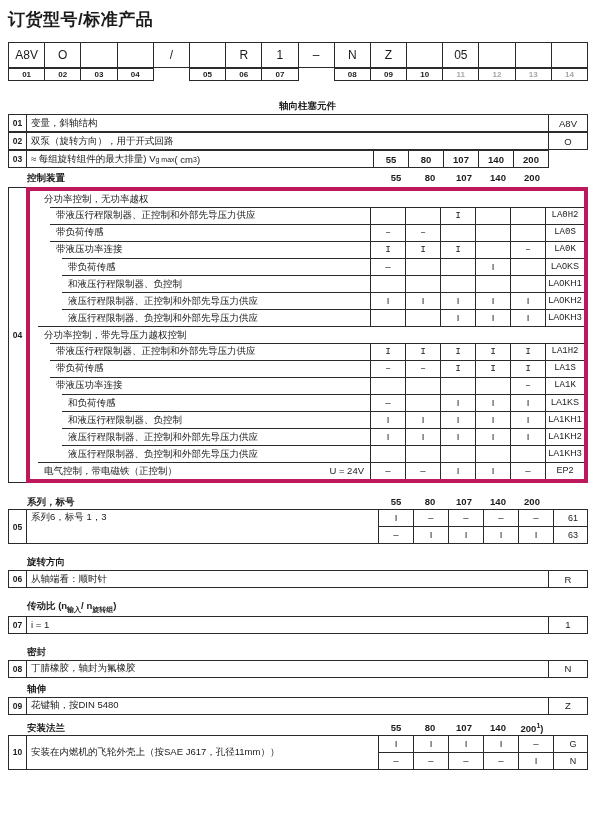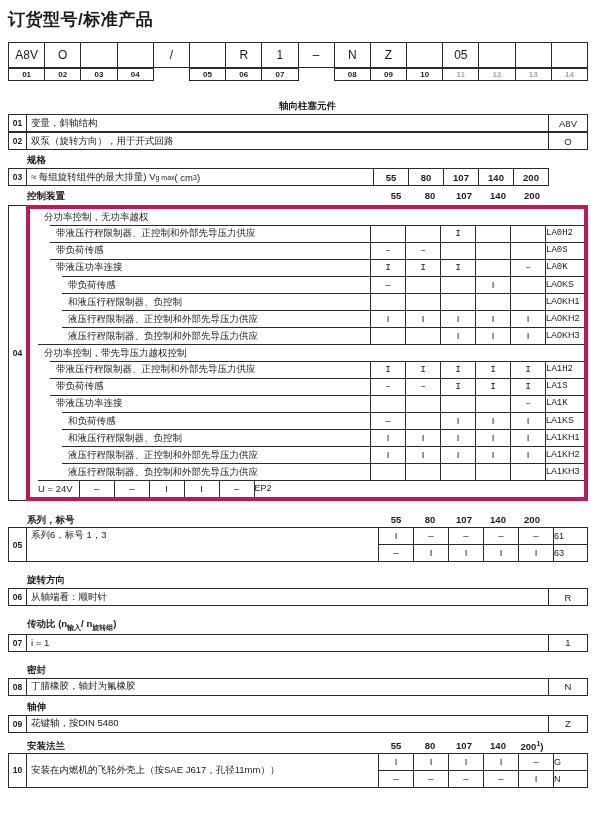--- a/index.html
+++ b/index.html
@@ -47,21 +47,21 @@
   .cnum{width:17px;flex:none;border:1px solid #2b2b2b;display:flex;align-items:center;
         justify-content:center;font-size:8.5px;font-weight:bold;}
   .cblock{flex:1;margin-left:-1px;border:4px solid #be185d;padding-left:8px;}
   .crow{display:flex;height:16px;line-height:15px;border-top:1px solid #2b2b2b;}
   .crow.first{border-top:none;}
   .crow.l1{margin-left:12px;font-family:Liberation Mono, monospace;}
   .crow.l2{margin-left:24px;}
   .ctext{flex:1;padding-left:6px;white-space:nowrap;overflow:hidden;}
   .extra{padding-right:6px;}
   .mcell{width:34px;flex:none;border-left:1px solid #2b2b2b;text-align:center;}
-  .ccode{width:38px;flex:none;border-left:1px solid #2b2b2b;text-align:left;font-size:9px;}
+  .ccode{width:38px;flex:none;border-left:1px solid #2b2b2b;text-align:center;font-size:9px;}
 
   
   .b2wrap{display:flex;}
   .b2{flex:1;margin-left:-1px;border:1px solid #2b2b2b;display:flex;}
   .b2desc{flex:1;padding:1px 4px;white-space:nowrap;overflow:hidden;}
   .b2desc.center{display:flex;align-items:center;}
   .b2rows{width:209px;flex:none;display:flex;flex-direction:column;}
   .r2{display:flex;height:17px;line-height:16px;flex:1;}
   .r2.bt{border-top:1px solid #2b2b2b;}
 
@@ -155,21 +155,20 @@
   </div>
 
   <div class="srow">
     <div class="numbox">02</div>
     <div class="smain">
       <div class="desc">双泵（旋转方向），用于开式回路</div>
       <div class="codecell">O</div>
     </div>
   </div>
 
-  <div class="slabel mt-c">规格</div>
   <div class="srow3">
     <div class="numbox">03</div>
     <div class="smain">
       <div class="desc">
           <span>≈ 每组旋转组件的最大排量) V</span>
           <sub>g max</sub>
           <span> ( cm</span>
           <sup>3</sup>
           <span>)</span>
         </div>
@@ -320,20 +319,21 @@
       <div class="crow l2">
           <span class="ctext">液压行程限制器、负控制和外部先导压力供应</span>
           <span class="mcell"></span>
           <span class="mcell"></span>
           <span class="mcell"></span>
           <span class="mcell"></span>
           <span class="mcell"></span>
           <span class="ccode">LA1KH3</span>
         </div>
       <div class="crow">
+          <span class="ctext">电气控制，带电磁铁（正控制）</span>
           <span class="extra">U = 24V</span>
           <span class="mcell">–</span>
           <span class="mcell">–</span>
           <span class="mcell">I</span>
           <span class="mcell">I</span>
           <span class="mcell">–</span>
           <span class="ccode">EP2</span>
         </div>
     </div>
   </div>

